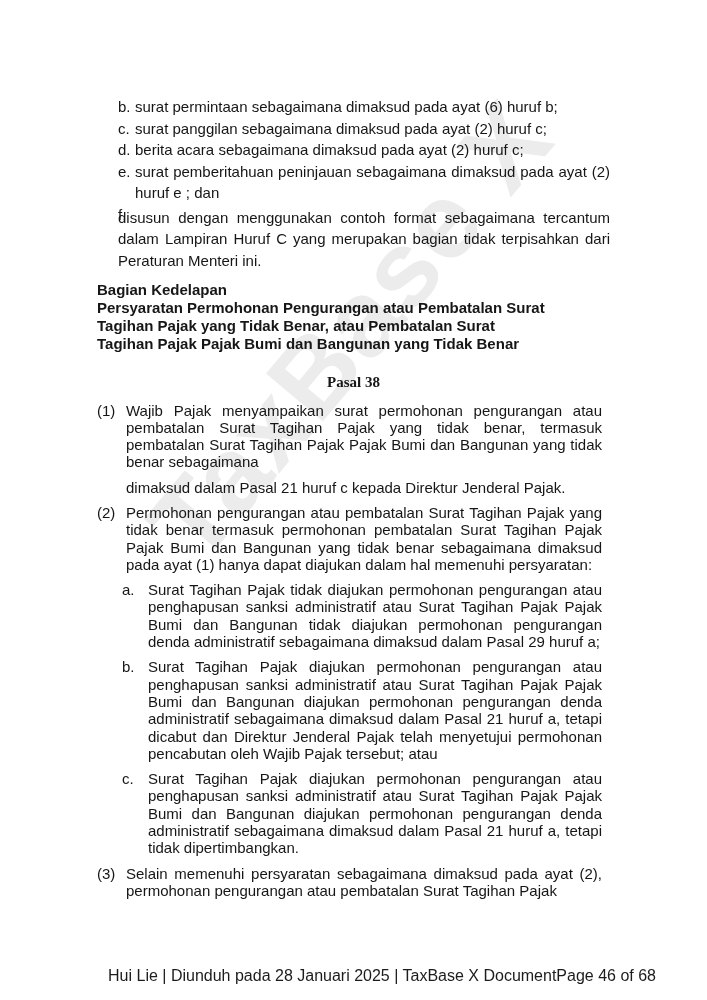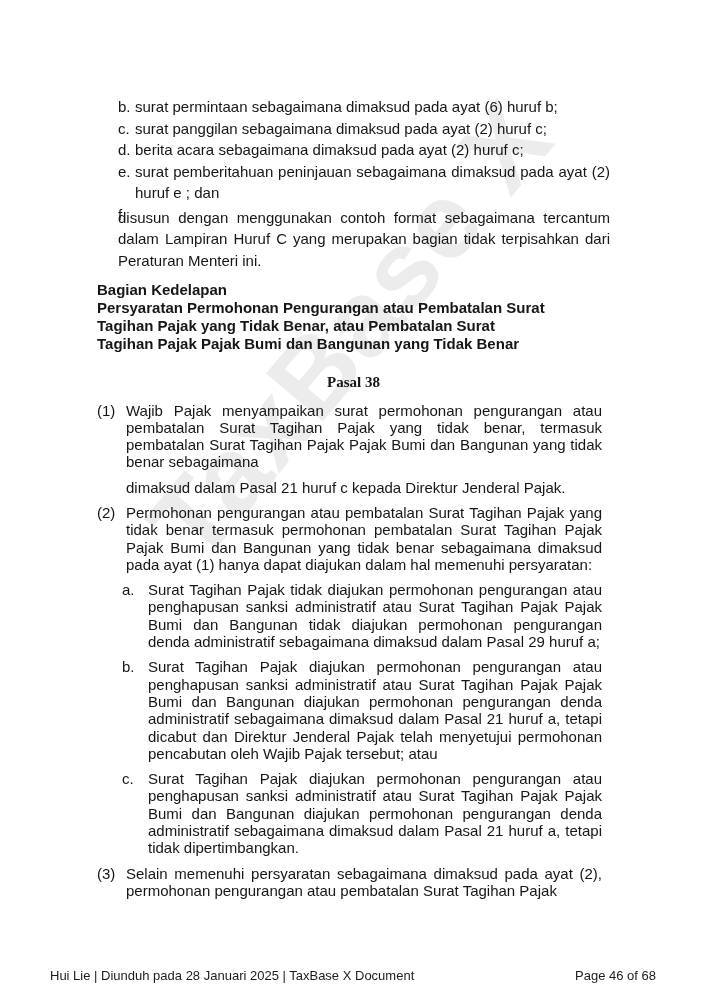--- a/index.html
+++ b/index.html
@@ -44,22 +44,22 @@
   
   .nlist{margin-top:10.5px;line-height:17.3px;}
   .ni{position:relative;padding-left:21px;}
   .ni .mk{position:absolute;left:0;top:0;}
   .sub{position:relative;padding-left:22px;}
   .sub .mk{position:absolute;left:4px;top:0;}
   .para{margin:8px;}
   .footer{
     position:absolute;
     left:50px;right:51px;top:969px;
-    display:flex;justify-content:space-between;
-    font-size:13px;line-height:13px;
+    display:flex;justify-content:flex-end;
+    font-size:16px;line-height:13px;
     color:#1c1c1c;
     z-index:1;
   }
 </style>
 </head>
 <body>
 
 <div class="page">
 
   <div class="watermark">TaxBase X</div>

